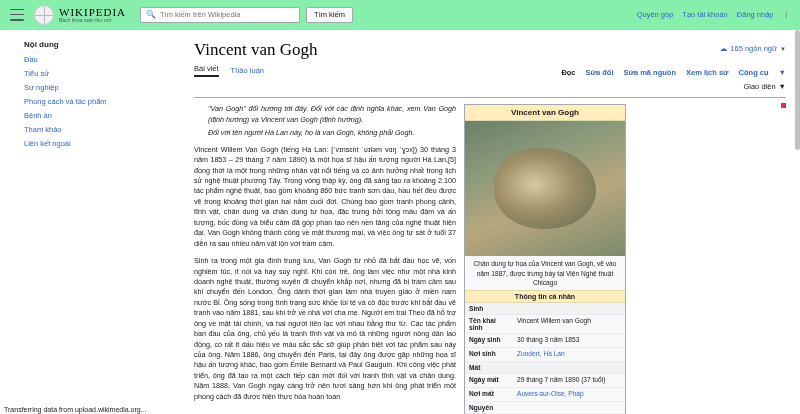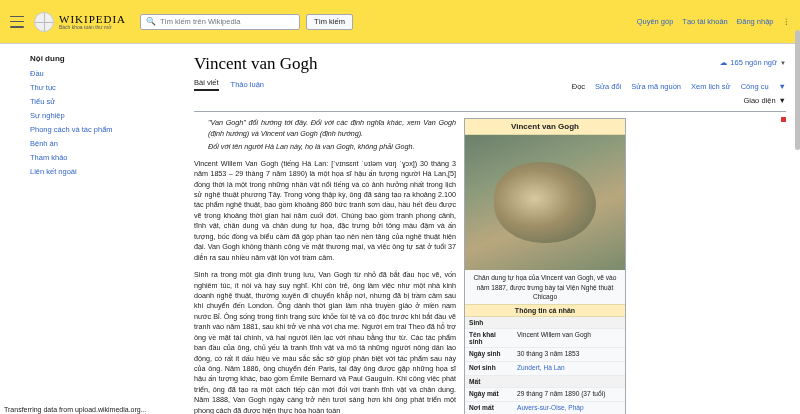--- a/index.html
+++ b/index.html
@@ -10,26 +10,26 @@
     font-size: 8px;
     background: #ffffff;
     color: #202122;
     overflow: hidden;
     position: relative;
   }
   a { color: #3366cc; text-decoration: none; }
 
   
   .header {
-    height: 44px;
+    height: 30px;
     border-bottom: 1px solid #c8ccd1;
     display: flex;
     align-items: center;
     padding: 0 10px;
-    background: #fde047;
+    background: #86efac;
   }
   .hamburger {
     width: 14px; height: 12px;
     display: flex; flex-direction: column; justify-content: space-between;
     margin-right: 10px; cursor: pointer;
   }
   .hamburger span { display: block; height: 1.5px; background: #54595d; border-radius: 1px; }
   .wm-logo { display: flex; align-items: center; margin-right: 14px; }
   .globe {
     width: 20px; height: 20px; border-radius: 50%;
@@ -73,21 +73,21 @@
     margin-left: auto; display: flex; align-items: center; gap: 9px;
     font-size: 7.5px;
   }
   .header-right a { color: #3366cc; }
 
   
   .body-wrap { display: flex; height: 384px; }
 
   
   .sidebar {
-    width: 188px; padding: 10px 12px 0 30px;
+    width: 188px; padding: 10px 12px 0 24px;
     font-size: 7.5px;
   }
   .toc-title { font-weight: bold; color: #202122; margin-bottom: 6px; font-size: 8px; }
   .toc-list { list-style: none; margin: 0; padding: 0; }
   .toc-list li { margin-bottom: 5px; }
   .toc-list li a { color: #3366cc; }
 
   
   .content {
     flex: 1; padding: 10px 14px 0 6px;
@@ -107,21 +107,21 @@
   .lang-btn .chev { font-size: 6px; color: #54595d; }
   .tabs-row {
     display: flex; align-items: flex-end;
     border-bottom: 1px solid #a2a9b1;
     font-size: 7.5px;
     padding-bottom: 20px;
     margin-bottom: 6px;
   }
   .tab { margin-right: 12px; color: #3366cc; cursor: pointer; padding-bottom: 2px; }
   .tab.active { color: #202122; border-bottom: 2px solid #202122; }
-  .tabs-right { margin-left: auto; display: flex; gap: 10px; align-items: center; }
+  .tabs-right { margin-left: auto; display: flex; gap: 10px; align-items: center; font-weight: bold; }
   .tabs-right .t { color: #3366cc; cursor: pointer; }
   .tabs-right .t.sel { color: #202122; }
   .appearance {
     position: absolute; right: 14px; top: 52px;
     font-size: 7.5px; color: #202122;
     display: flex; align-items: center; gap: 3px;
   }
 
   .article { display: flex; gap: 8px; }
   .article-text { width: 262px; font-size: 7.2px; line-height: 1.45; color: #202122; text-align: justify; }
@@ -216,21 +216,20 @@
     <span>⋮</span>
   </div>
 </div>
 
 <div class="body-wrap">
 
   <div class="sidebar">
     <div class="toc-title">Nội dung</div>
     <ul class="toc-list">
       <li><a>Đầu</a></li>
-      <li><a>Thư tục</a></li>
       <li><a>Tiểu sử</a></li>
       <li><a>Sự nghiệp</a></li>
       <li><a>Phong cách và tác phẩm</a></li>
       <li><a>Bệnh án</a></li>
       <li><a>Tham khảo</a></li>
       <li><a>Liên kết ngoài</a></li>
     </ul>
   </div>
 
   <div class="content">

